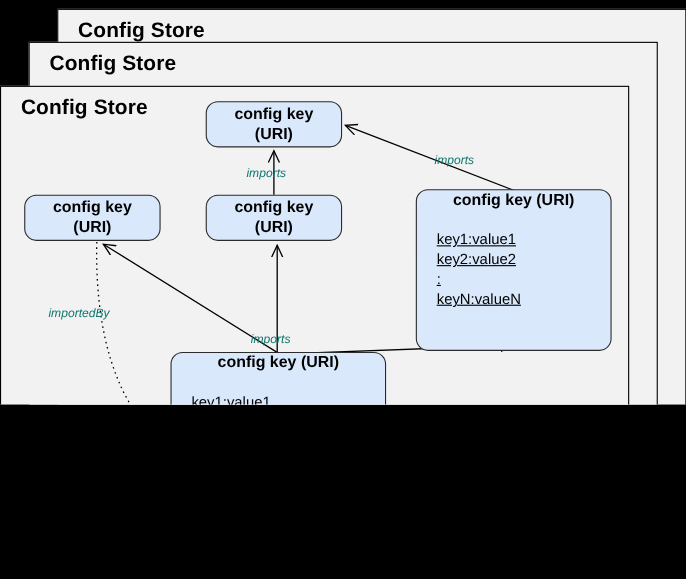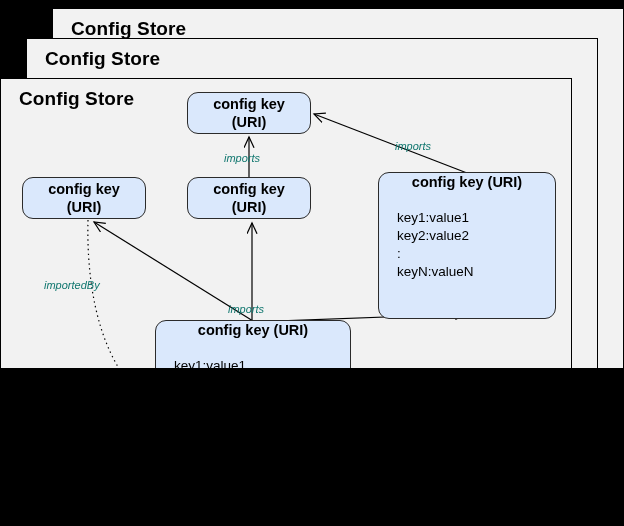--- a/index.html
+++ b/index.html
@@ -70,21 +70,21 @@
     width: 124px;
     height: 42px;
     display: flex;
     align-items: center;
     justify-content: center;
   }
   .node.small .node-title { padding: 0 4px; }
 
   
   .node.large .node-title { }
-  .node.large .node-body  { margin-top: 18px; margin-left: 18px; }
+  .node.large .node-body  { margin-top: 18px; margin-left: 18px; text-decoration: underline; }
 
   #node-top     { left: 187px; top: 92px;  }
   #node-left    { left: 22px;  top: 177px; }
   #node-mid     { left: 187px; top: 177px; }
   #node-right   { left: 378px; top: 172px; width: 178px; height: 147px; }
   #node-bottom  { left: 155px; top: 320px; width: 196px; height: 163px; }
 
   .edge-label {
     position: absolute;
     font-size: 11px;

